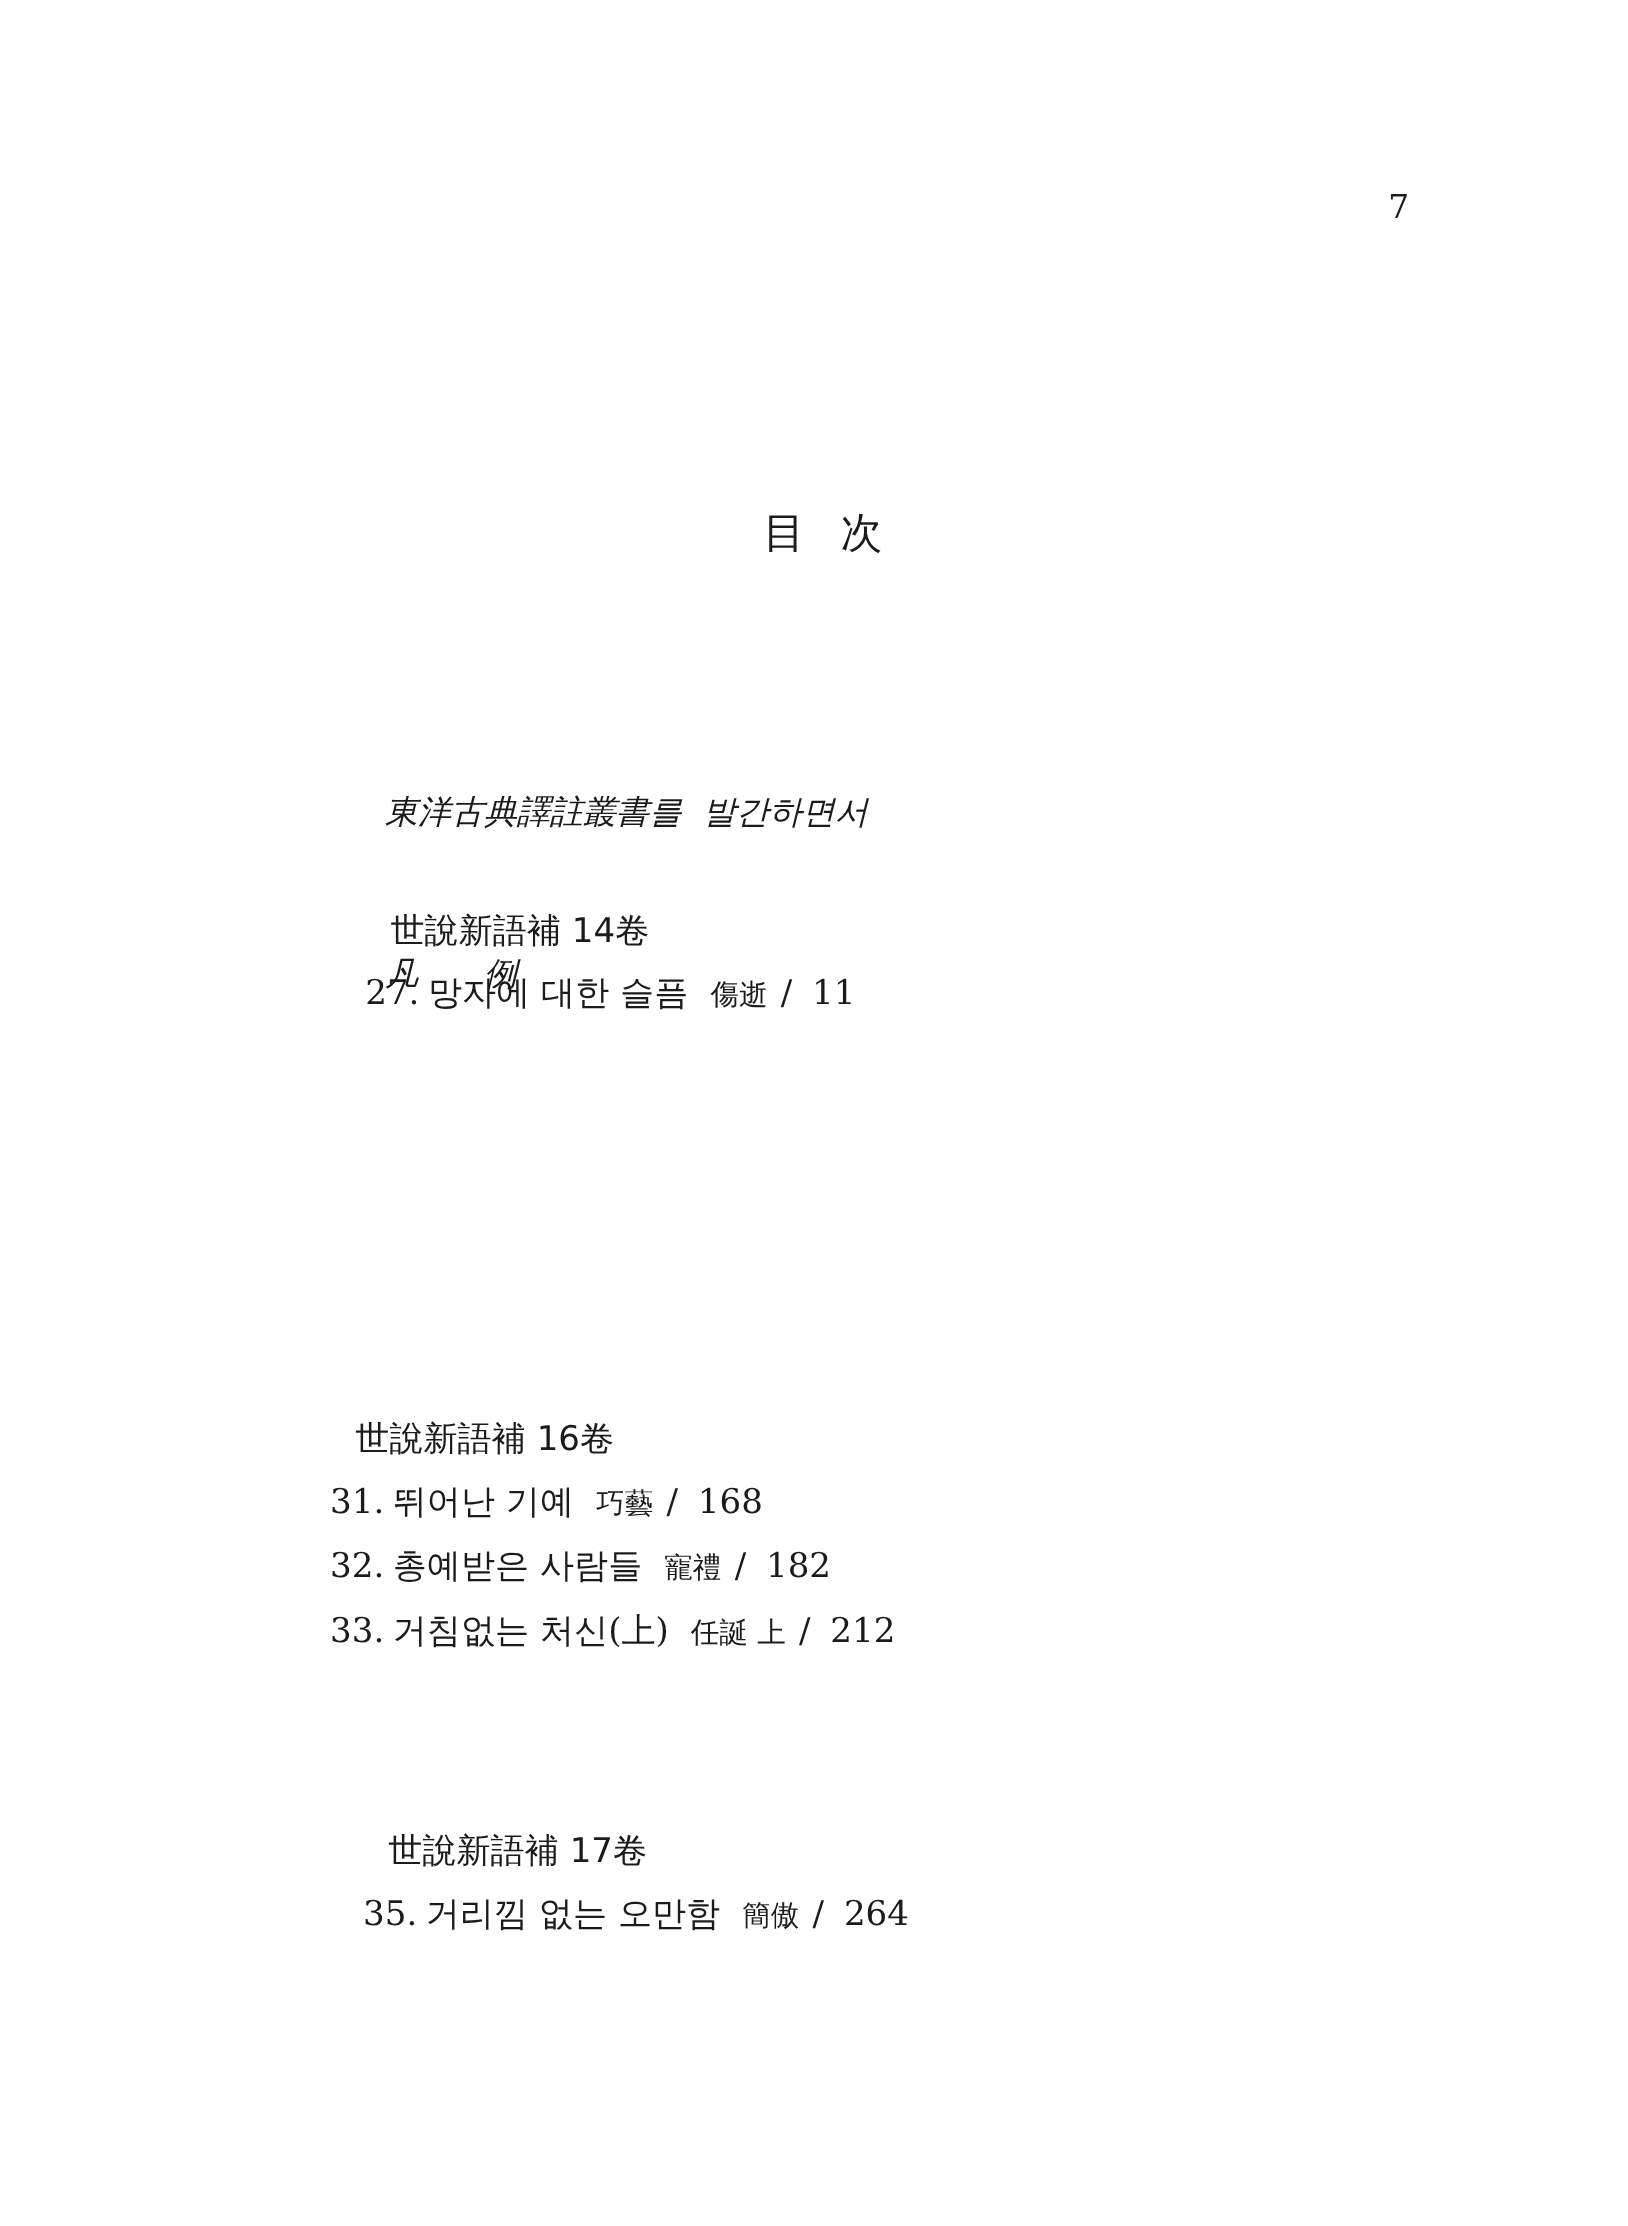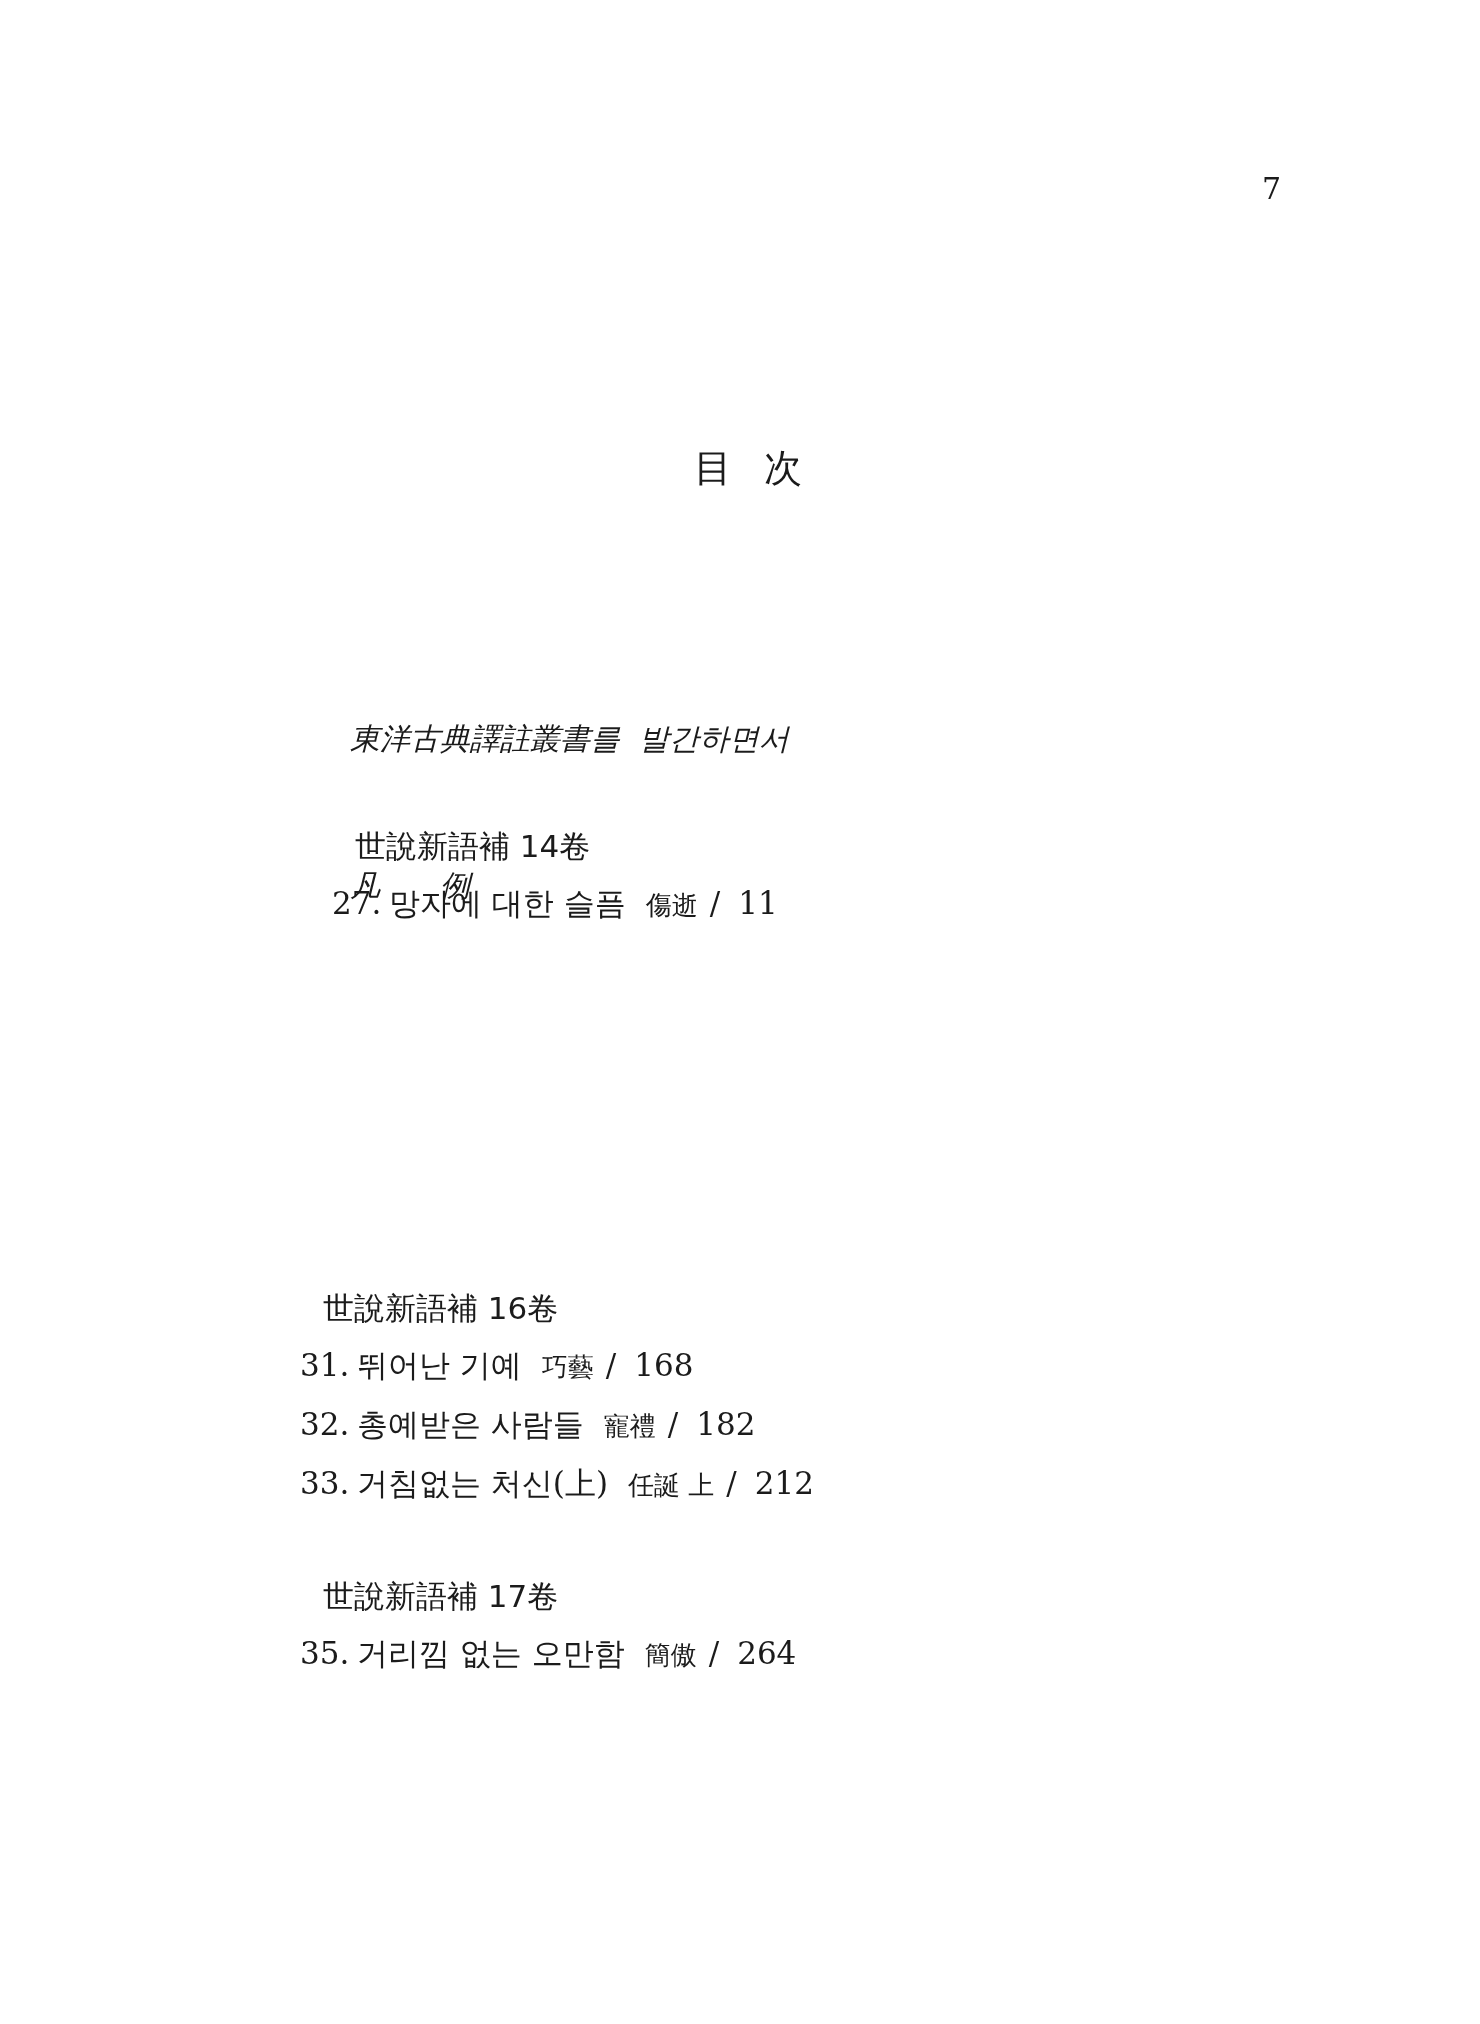--- a/index.html
+++ b/index.html
@@ -15,21 +15,21 @@
   .page-number {
     position: absolute;
     top: 172px;
     left: 1262px;
     font-size: 30px;
     line-height: 1.15;
     font-family: "DejaVu Serif", "Liberation Serif", serif;
   }
   .doc-title {
     position: absolute;
-    top: 443px;
+    top: 459px;
     left: 0;
     width: 100%;
     margin: 0;
     text-align: center;
     font-size: 38px;
     font-weight: normal;
     letter-spacing: 10px;
     padding-left: 26px;
     box-sizing: border-box;
     white-space: pre;
@@ -41,21 +41,21 @@
     left: 350px;
     font-size: 30px;
     line-height: 49px;
     white-space: pre;
     font-style: italic;
   }
   .toc-section { position: absolute; left: 0; right: 0; }
   .section-14 { top: 818px; margin-left: 32px; }
   .section-15 { top: 1048px; }
   .section-16 { top: 1280px; }
-  .section-17 { top: 1568px; }
+  .section-17 { top: 1655px; padding-left: 30px; }
   .section-heading {
     margin-left: 323px;
     font-family: "DejaVu Sans", "Liberation Sans", sans-serif;
     font-size: 31px;
     line-height: 57px;
     white-space: pre;
   }
   .entry {
     margin-left: 300px;
     font-size: 31px;

